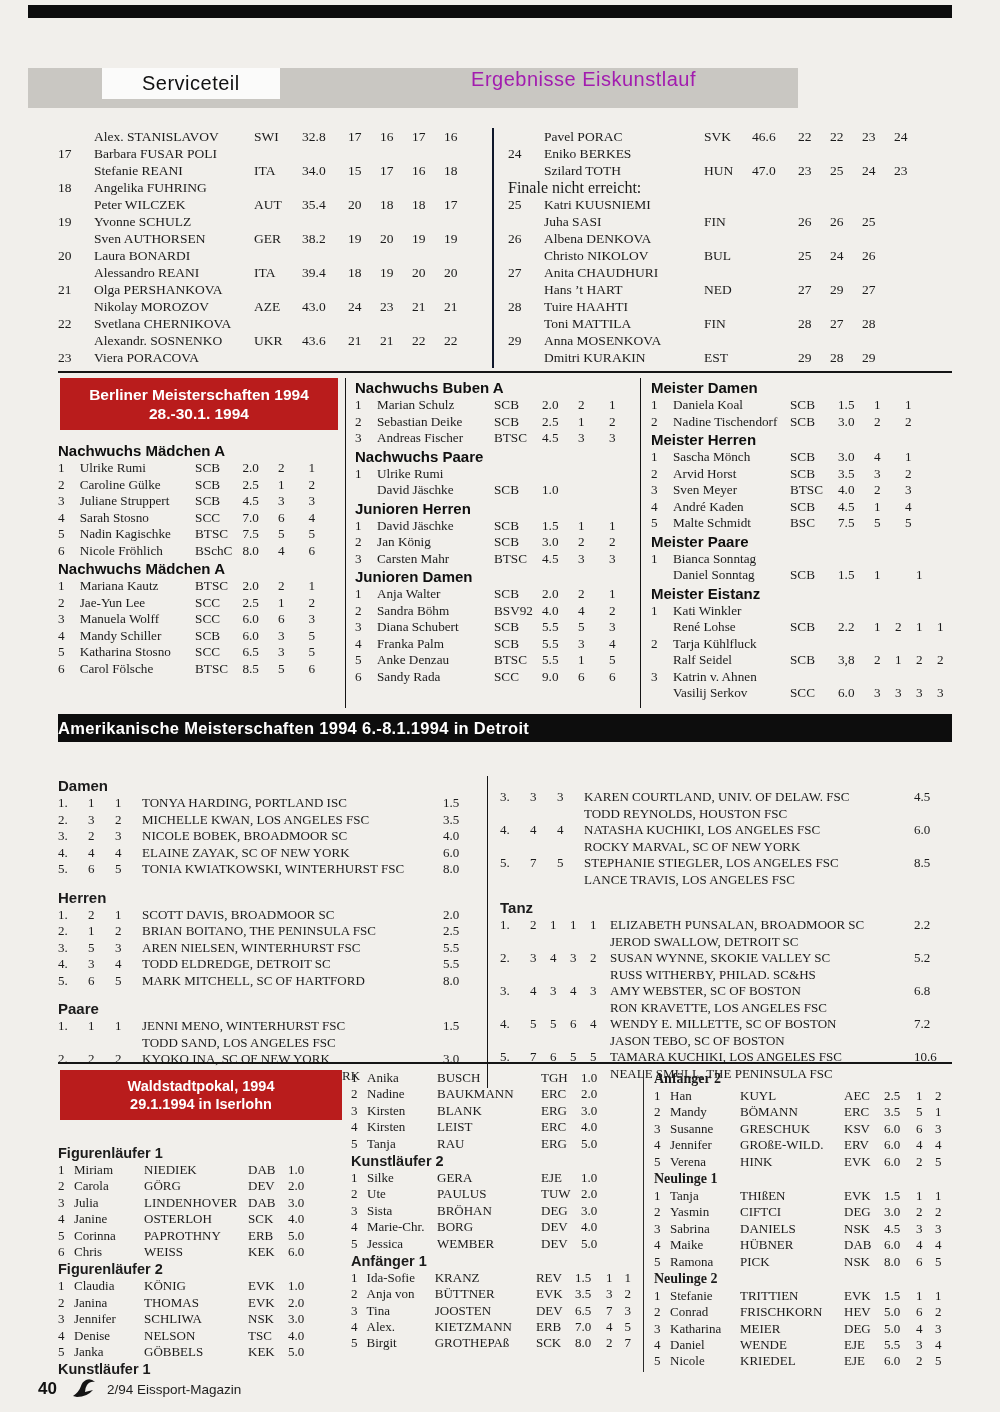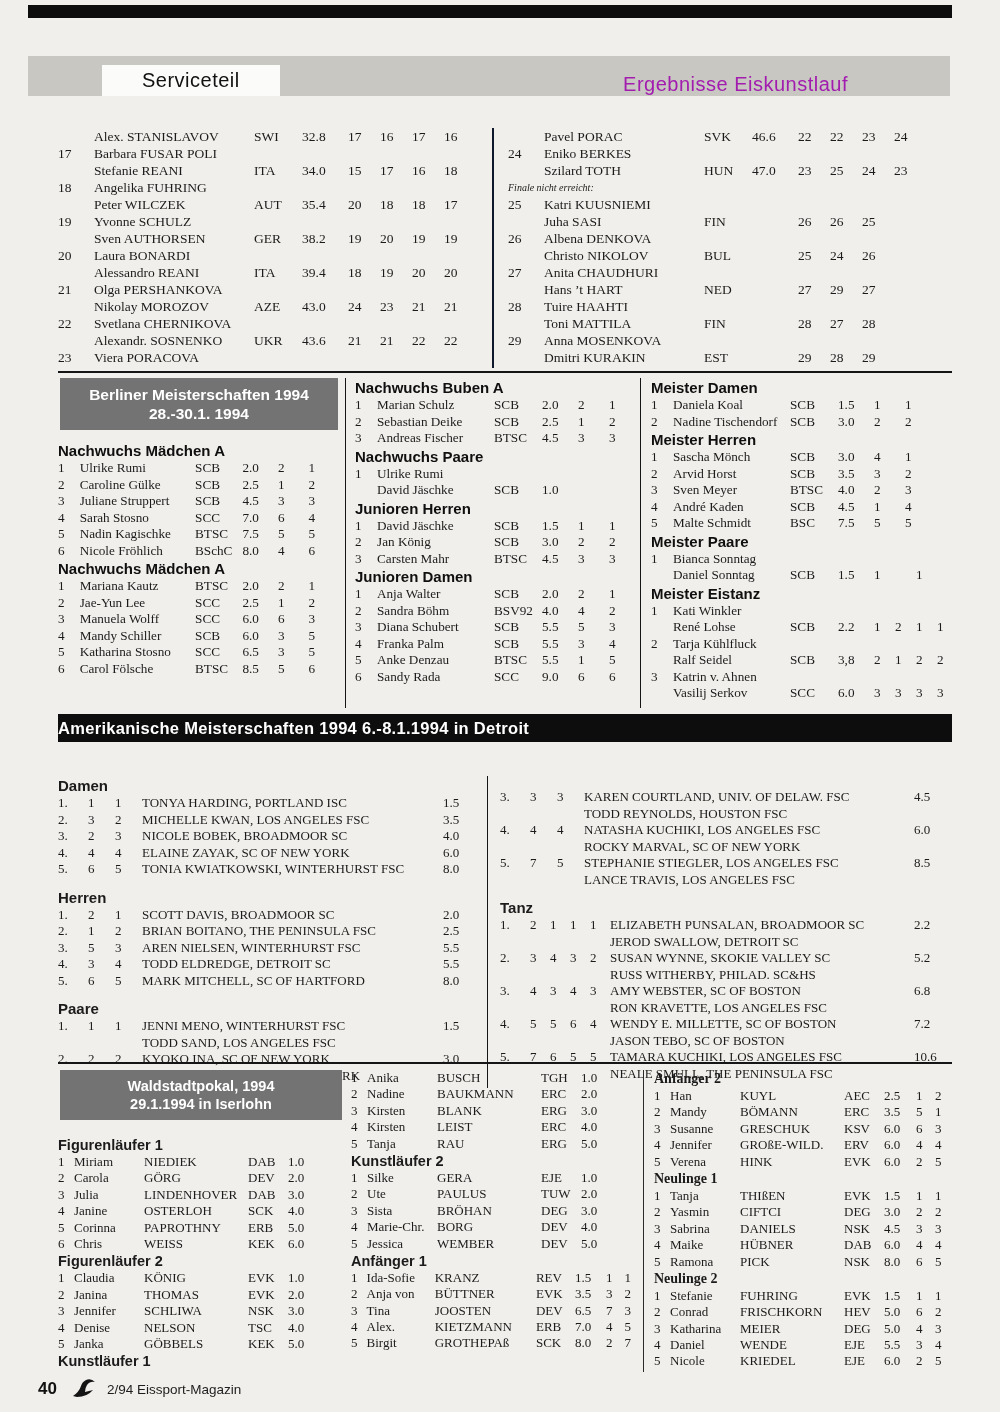--- a/index.html
+++ b/index.html
@@ -1,41 +1,41 @@
 <!DOCTYPE html>
 <html><head>
 <meta charset="utf-8">
 <style>
   *{margin:0;padding:0;box-sizing:border-box}
   html,body{width:1000px}
   body{height:1412px;background:#f1efeb;color:#1b1b1b;font-family:"Liberation Serif",serif;position:relative;overflow:hidden}
   .topbar{position:absolute;left:28px;top:5px;width:924px;height:13px;background:#0d0d0d}
   
-  .masthead{position:absolute;left:28px;top:56px;width:922px;height:40px;background:#c9c7c2;display:flex;align-items:flex-end}
+  .masthead{position:absolute;left:28px;top:68px;width:770px;height:40px;background:#c9c7c2;display:flex;align-items:flex-start}
   .mast-box{background:#fbfbfa;margin-left:74px;padding:4px 40px;font:20px "Liberation Sans",sans-serif;color:#111;letter-spacing:.5px}
   .mast-right{font:20px "Liberation Sans",sans-serif;color:#a21caf;margin-left:auto;margin-right:102px;letter-spacing:.5px}
   
   .intl{position:absolute;left:58px;top:128px;width:894px;height:240px;display:flex}
   .intl .colL{width:434px}
   .intl .colR{flex:1;border-left:2px solid #0f172a;padding-left:14px}
   .irow{display:flex;height:17px;line-height:17px;font-size:13.5px;white-space:nowrap}
   .irow .num{width:36px}
   .irow .name{width:160px}
   .irow .ctry{width:48px}
   .irow .score{width:46px}
   .irow .p{width:32px}
-  .intl-note{height:17px;line-height:17px;font-size:10px;font-style:italic}
+  .intl-note{height:17px;line-height:17px;font-size:16px;}
   .rule{position:absolute;left:58px;width:894px;height:2px;background:#151515}
   .rule1{top:371px}.rule2{top:1062px}
   
   .berlin{position:absolute;left:58px;top:378px;width:894px;height:330px;display:flex}
   .berlin .c0{width:287px;padding-right:6px}
   .berlin .c1{width:298px;border-left:1.5px solid #151515;padding-left:9px}
   .berlin .c2{flex:1;border-left:1.5px solid #151515;padding-left:10px}
-  .tbox{background:#737373;color:#fff;text-align:center;font:bold 15.5px/19px "Liberation Sans",sans-serif;padding:7px 2px;margin-bottom:11px}
+  .tbox{background:#b91c1c;color:#fff;text-align:center;font:bold 15.5px/19px "Liberation Sans",sans-serif;padding:7px 2px;margin-bottom:11px}
   .tbox.berlin-box{width:278px;margin-left:2px}
   .bhead{font:bold 15px/19px "Liberation Sans",sans-serif;color:#0f0f0f;white-space:nowrap}
   .brow{display:flex;height:16.5px;line-height:16.5px;font-size:13.2px;white-space:nowrap}
   .brow .bnum{width:22px}
   .brow .bname{width:117px}
   .brow .bclub{width:48px}
   .brow .bscore{width:36px}
   .brow .bn2{width:31px}
   .brow .bn4{width:21px}
   
@@ -50,21 +50,21 @@
   .arow .adig{width:27px}
   .arow .adig.tight{width:20px}
   .arow .aname{flex:1;overflow:hidden}
   .arow .ascore{width:38px}
   .aline{height:16.5px}
   
   .wald{position:absolute;left:58px;top:1070px;width:894px;height:302px;display:flex}
   .wald .w0{width:289px;padding-right:6px}
   .wald .w1{width:296px;padding-left:4px}
   .wald .w2{flex:1;border-left:1px solid #2a2a2a;padding-left:10px}
-  .tbox.wald-box{width:282px;margin-left:2px;font:bold 14.5px/18px "Liberation Sans",sans-serif;margin-bottom:16px}
+  .tbox.wald-box{width:282px;margin-left:2px;font:bold 14.5px/18px "Liberation Sans",sans-serif;margin-bottom:24px}
   .whead{font:bold 14.5px/18px "Liberation Sans",sans-serif;white-space:nowrap}
   .whead.serif{font:bold 14px/18px "Liberation Serif",serif}
   .wrow{display:flex;height:16.4px;line-height:16.4px;font-size:13px;white-space:nowrap}
   .wrow .wnum{width:16px}
   .wrow .wfirst{width:70px}
   .wrow .wlast{width:104px}
   .wrow .wclub{width:40px}
   .wrow .wscore{width:32px}
   .wrow .wd{width:19px}
   
@@ -1225,21 +1225,21 @@
         <div class="wlast">PICK</div>
         <div class="wclub">NSK</div>
         <div class="wscore">8.0</div>
         <div class="wd">6</div>
         <div class="wd">5</div>
       </div>
       <div class="whead serif">Neulinge 2</div>
       <div class="wrow">
         <div class="wnum">1</div>
         <div class="wfirst">Stefanie</div>
-        <div class="wlast">FUHRING</div>
+        <div class="wlast">TRITTIEN</div>
         <div class="wclub">EVK</div>
         <div class="wscore">1.5</div>
         <div class="wd">1</div>
         <div class="wd">1</div>
       </div>
       <div class="wrow">
         <div class="wnum">2</div>
         <div class="wfirst">Conrad</div>
         <div class="wlast">FRISCHKORN</div>
         <div class="wclub">HEV</div>

